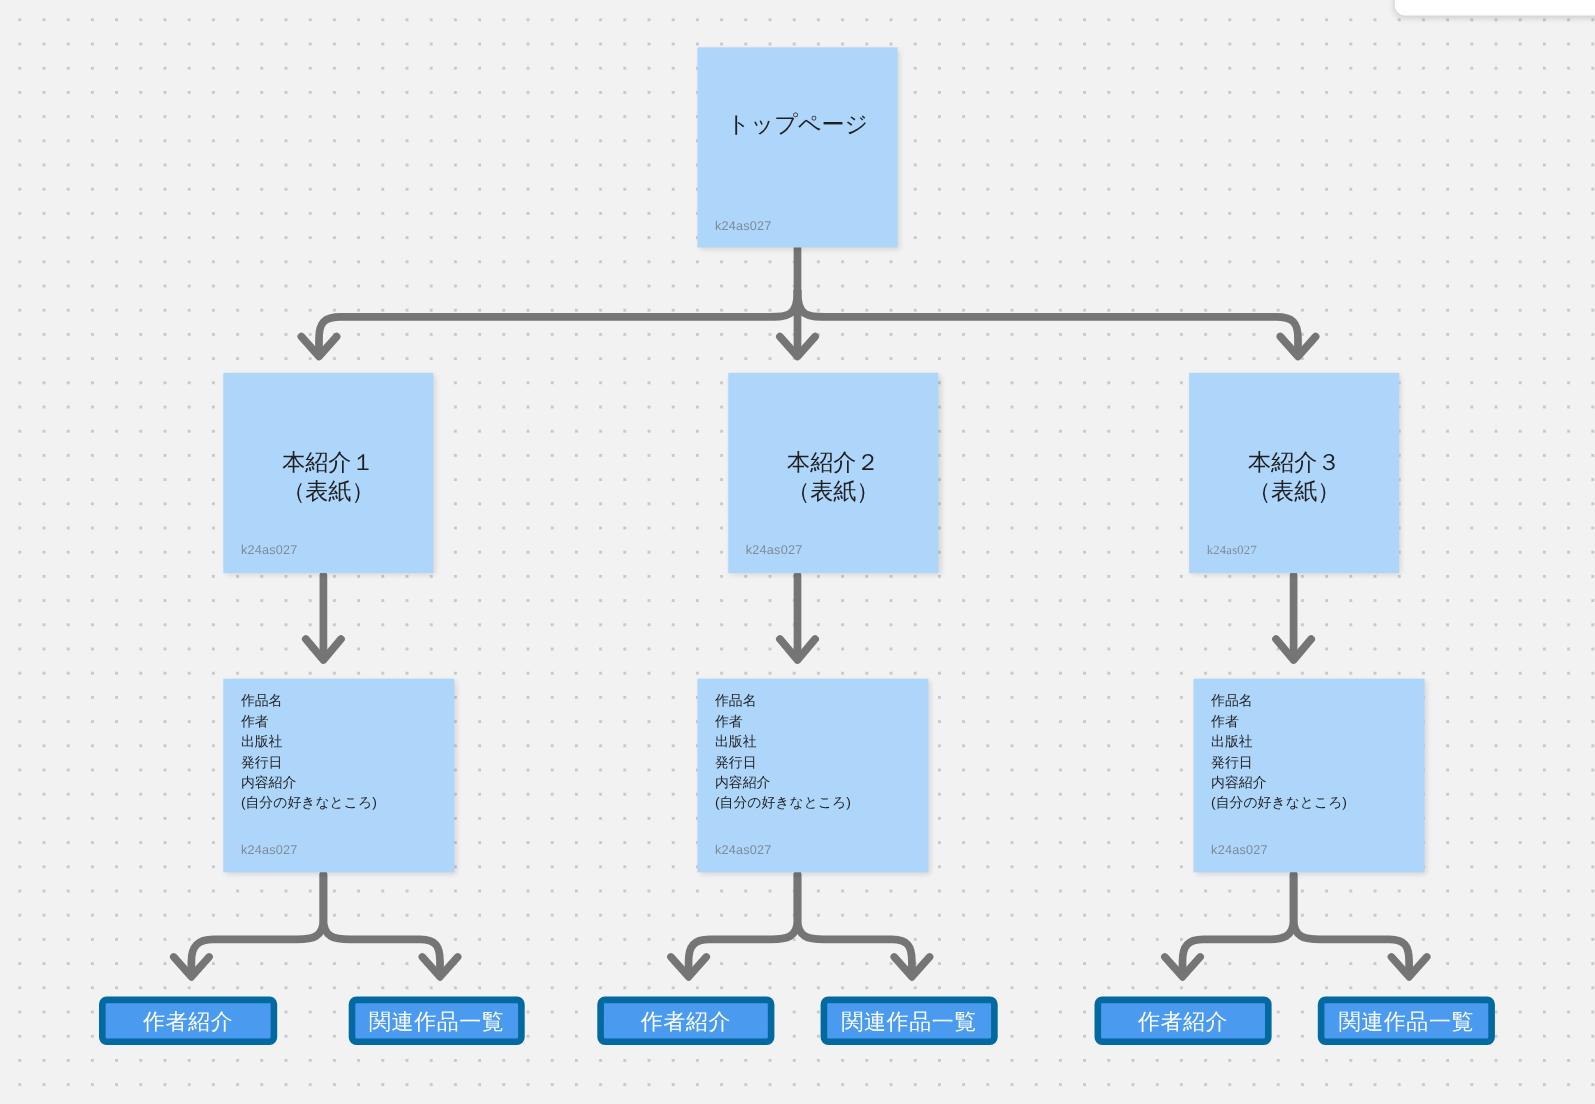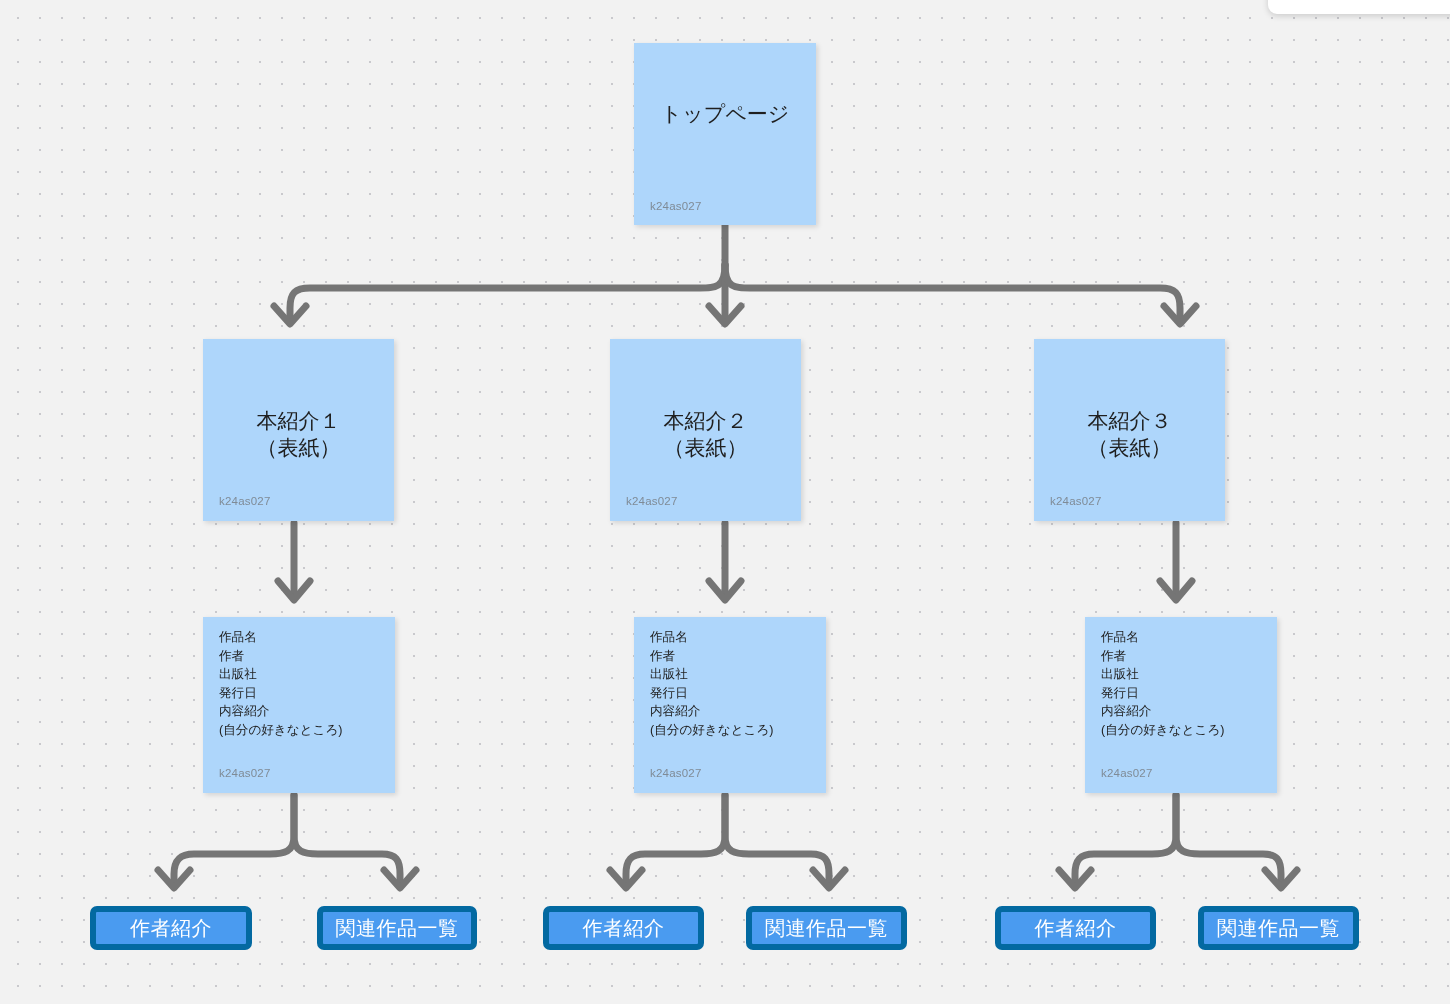--- a/index.html
+++ b/index.html
@@ -86,27 +86,27 @@
   .node-top .node-tag { left: 16px; bottom: 13px; }
 
   
   .node-cover {
     top: 339px;
     width: 191px;
     height: 182px;
   }
   .node-cover .node-title { top: 68px; }
   .node-cover-1 { left: 203px; }
-  .node-cover-2 { left: 610px; }
-  .node-cover-3 { left: 1034px; }
+  .node-cover-2 { left: 662px; }
+  .node-cover-3 { left: 1081px; font-family: Liberation Serif, serif; }
 
   
   .node-detail {
     top: 617px;
-    width: 192px;
+    width: 210px;
     height: 176px;
   }
   .node-detail-1 { left: 203px; }
   .node-detail-2 { left: 634px; }
   .node-detail-3 { left: 1085px; }
 
   .detail-list {
     position: absolute;
     top: 11px;
     left: 16px;

